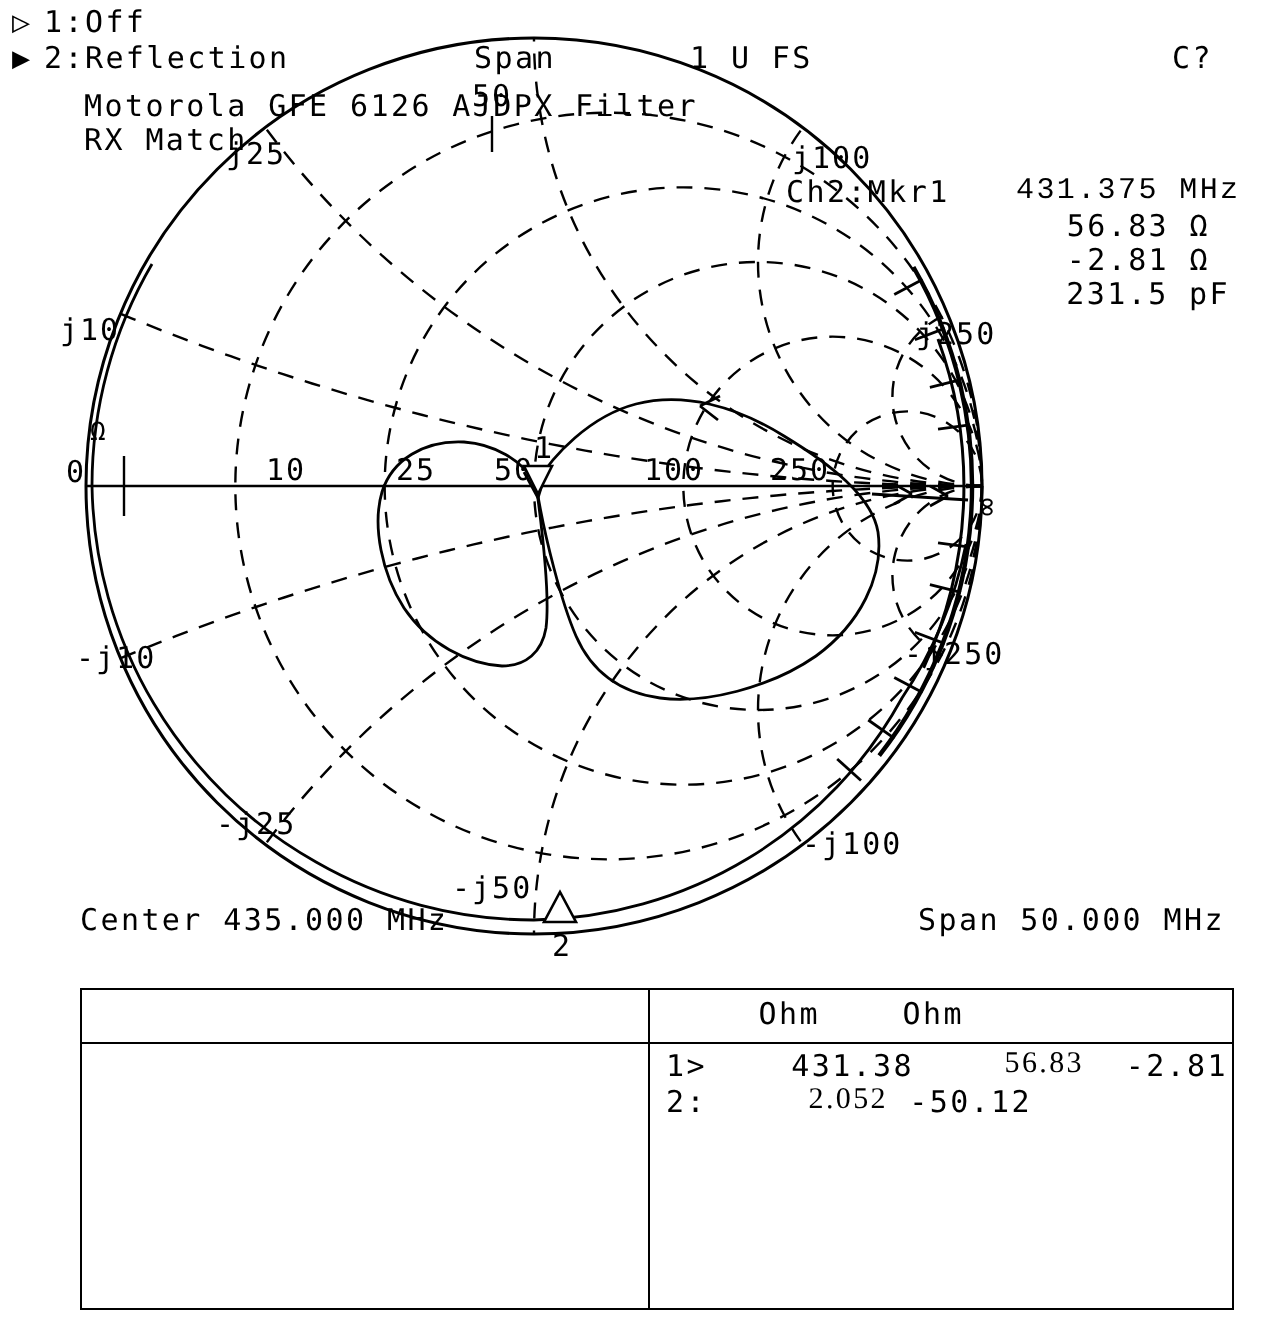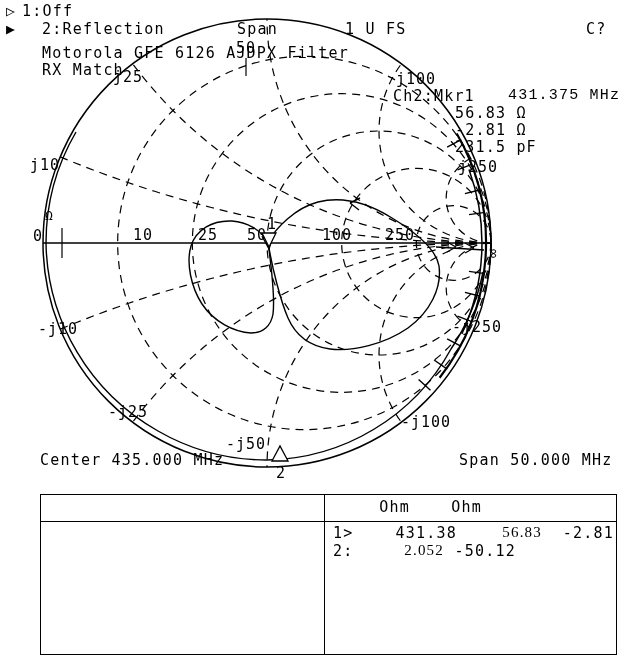--- a/index.html
+++ b/index.html
@@ -5,21 +5,21 @@
   html,body{margin:0;padding:0;}
   body{
     position:relative;width:640px;height:659px;background:#ffffff;color:#000;
     font-family:"DejaVu Sans Mono","DejaVu Sans",monospace;
     font-size:15px;letter-spacing:1.2px;overflow:hidden;
   }
   .abs{position:absolute;white-space:pre;}
   #smith{position:absolute;left:0;top:0;}
   svg text{font-family:"DejaVu Sans Mono","DejaVu Sans",monospace;font-size:15px;fill:#000;letter-spacing:1px;}
   svg text.small{font-size:13px;}
-  .rr{position:absolute;text-align:left;white-space:pre;}
+  .rr{position:absolute;text-align:right;white-space:pre;}
   
   .tablebox{position:absolute;left:40px;top:494px;width:577px;height:161px;border:1px solid #000;box-sizing:border-box;}
   .t-divider{position:absolute;left:283px;top:0;bottom:0;width:1px;background:#000;}
   .t-headrule{position:absolute;left:0;right:0;top:26px;height:1px;background:#000;}
   .t-left{position:absolute;left:0;top:0;width:283px;height:100%;}
   .t-right{position:absolute;left:284px;top:0;width:292px;height:100%;}
   .hrow{position:absolute;left:0;top:3px;width:100%;display:flex;}
   .t-left .c1{padding-left:5px;width:150px;}
   .t-left .c2{width:60px;text-align:left;}
   .t-right .h1{padding-left:8px;width:124px;}
@@ -94,21 +94,21 @@
     <text x="489" y="249" transform="rotate(90 489 249)">∞</text>
     <polygon points="262,233 276,233 269,247" fill="#fff" stroke="#000" stroke-width="1.3"></polygon>
     <text x="267" y="229">1</text>
     <polygon points="272,461 288,461 280,446" fill="#fff" stroke="#000" stroke-width="1.3"></polygon>
     <text x="276" y="478">2</text>
   </svg>
 
 <span class="abs" style="left:6px;top:2px;">▷</span>
 <span class="abs" style="left:22px;top:2px;">1:Off</span>
 <span class="abs" style="left:6px;top:20px;">▶</span>
-<span class="abs" style="left:22px;top:20px;margin-left:20px;">2:Reflection</span>
+<span class="abs" style="left:22px;top:20px;">2:Reflection</span>
 <span class="abs" style="left:237px;top:20px;">Span</span>
 <span class="abs" style="left:345px;top:20px;">1 U FS</span>
 <span class="abs" style="left:586px;top:20px;">C?</span>
 
 <span class="abs" style="left:42px;top:44px;">Motorola GFE 6126 AJDPX Filter</span>
 <span class="abs" style="left:42px;top:61px;">RX Match</span>
 
 <span class="abs" style="left:393px;top:87px;">Ch2:Mkr1</span>
 <span class="abs" style="left:508px;top:87px;font-family:Liberation Mono, monospace;">431.375 MHz</span>
 <div class="rr" style="left:455px;top:104px;width:150px;">56.83 Ω</div>

